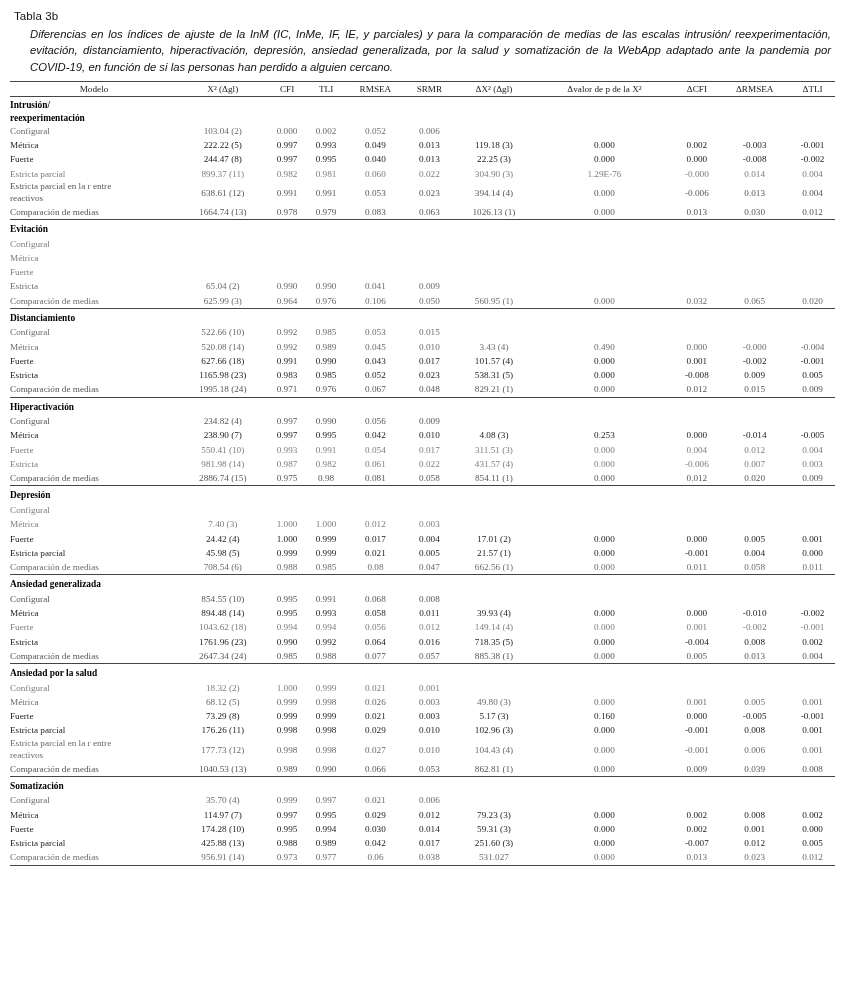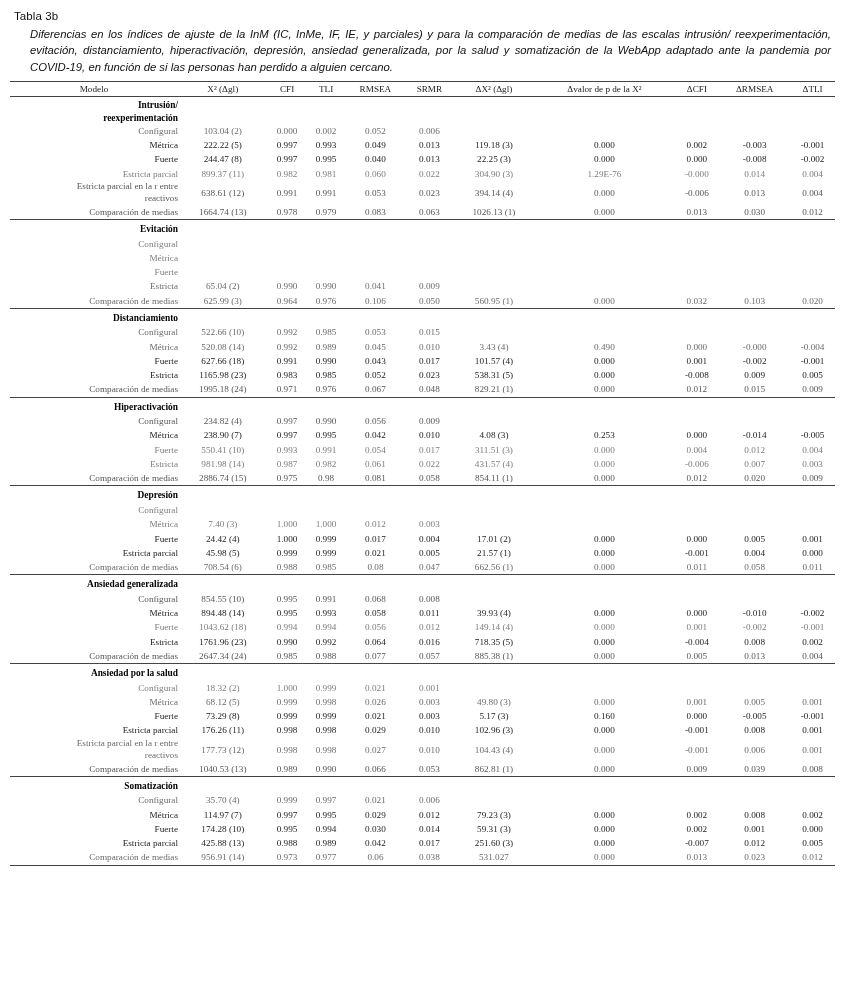--- a/index.html
+++ b/index.html
@@ -62,21 +62,21 @@
   }
   thead th.c-model {
     text-align: center;
     width: 168px;
   }
   tbody td {
     text-align: center;
     white-space: nowrap;
   }
   tbody td.c-model {
-    text-align: right;
+    text-align: left;
     width: 168px;
     padding-left: 0;
   }
   tr.section td.c-model {
     font-weight: bold;
     font-size: 9.4px;
     color: #000;
   }
   tr.section td {
     padding-top: 2px;
@@ -282,21 +282,21 @@
         <tr class="fade2">
           <td class="c-model">Comparación de medias</td>
           <td>625.99 (3)</td>
           <td>0.964</td>
           <td>0.976</td>
           <td>0.106</td>
           <td>0.050</td>
           <td>560.95 (1)</td>
           <td>0.000</td>
           <td>0.032</td>
-          <td>0.103</td>
+          <td>0.065</td>
           <td>0.020</td>
         </tr>
         <tr class="section rule-top">
           <td class="c-model">Distanciamiento</td>
           <td>&nbsp;</td>
           <td>&nbsp;</td>
           <td>&nbsp;</td>
           <td>&nbsp;</td>
           <td>&nbsp;</td>
           <td>&nbsp;</td>

